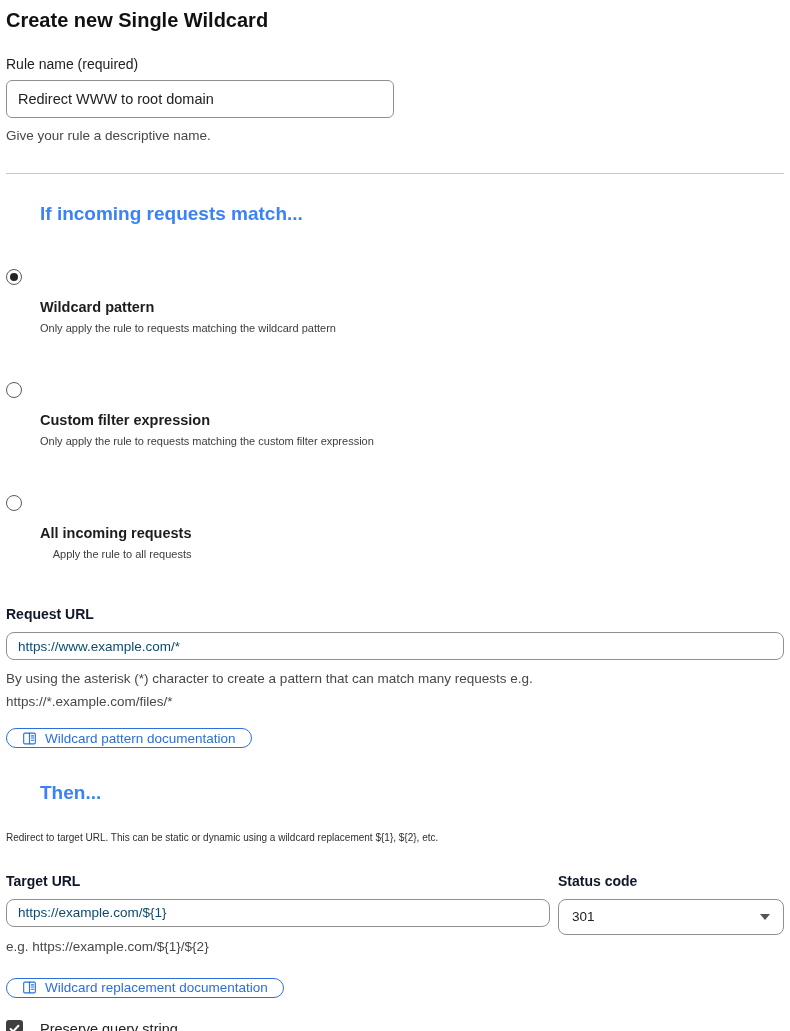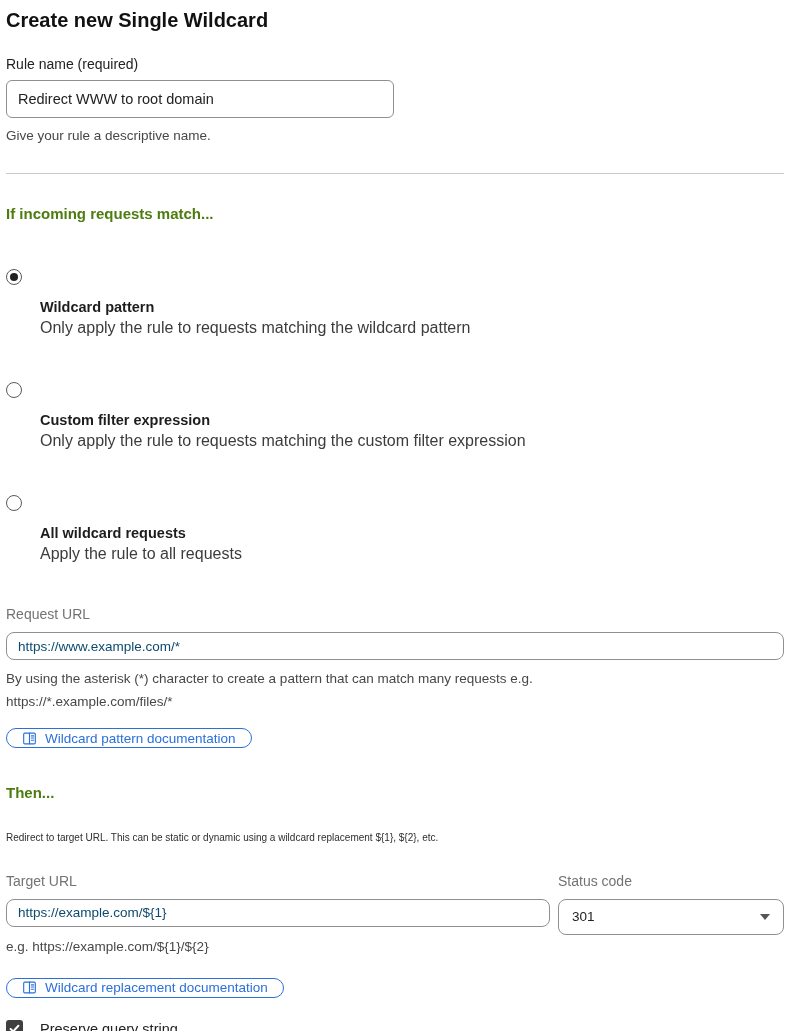--- a/index.html
+++ b/index.html
@@ -11,21 +11,21 @@
     font-family: "Liberation Sans", sans-serif;
     color: #1d1d1d;
   }
   h1.page-title {
     margin-top: 6px;
     font-size: 20px; line-height: 28px; font-weight: bold; color: #111111;
   }
   .field-label {
     display: block;
     margin-top: 22px;
-    font-size: 14px; line-height: 17px; font-weight: normal; color: #737373;
+    font-size: 14px; line-height: 17px; font-weight: bold; color: #0f172a;
   }
   .field-label.normal { font-weight: normal; color: #222222; }
   input.text-input {
     display: block;
     margin-top: 7px;
     height: 38px; width: 388px;
     border: 1px solid #909090; border-radius: 6px;
     padding: 0 11px;
     font-family: "Liberation Sans", sans-serif;
     font-size: 14.5px; color: #222222;
@@ -33,39 +33,39 @@
   }
   .help-text {
     margin-top: 6px;
     font-size: 13.5px; line-height: 23px; color: #474747;
   }
   hr.divider {
     margin-top: 26px;
     border: none; border-top: 1px solid #c9c9c9;
   }
   h2.section-heading {
-    font-size: 15px; line-height: 22px; font-weight: bold; color: #4d7c0f;
+    font-size: 19px; line-height: 22px; font-weight: bold; color: #3b82f6; margin-left: 34px;
   }
   .match-heading { margin-top: 29px; }
   .radio-group { margin-top: 42px; }
   .radio-item {
     display: flex; align-items: flex-start; gap: 18px;
     margin-bottom: 41px; cursor: pointer;
   }
   .radio-item:last-child { margin-bottom: 0; }
   .radio {
     flex: 0 0 auto;
     width: 16px; height: 16px; margin-top: 2px;
     border: 1px solid #5a5a5a; border-radius: 50%;
     display: inline-flex; align-items: center; justify-content: center;
     background: #ffffff;
   }
   .radio .dot { width: 8px; height: 8px; border-radius: 50%; background: #222222; }
   .radio-label { font-size: 14.5px; line-height: 20px; font-weight: bold; color: #1d1d1d; margin-top: 30px; }
-  .radio-desc { font-size: 16px; line-height: 22px; color: #3c3c3c; text-align: right; }
+  .radio-desc { font-size: 11px; line-height: 22px; color: #3c3c3c; text-align: right; }
   .request-url-label { margin-top: 41px; }
   input.wide-input {
     width: 100%;
     height: 28px;
     margin-top: 9px;
     border-radius: 8px;
     font-size: 13.5px; color: #0c4a6e;
   }
   .pattern-help { margin-top: 7px; max-width: 640px; }
   .doc-btn {
@@ -162,21 +162,21 @@
     <span class="radio"></span>
     <div>
       <div class="radio-label">Custom filter expression</div>
       <div class="radio-desc">Only apply the rule to requests matching the custom filter expression</div>
     </div>
   </div>
 
   <div class="radio-item">
     <span class="radio"></span>
     <div>
-      <div class="radio-label">All wildcard requests</div>
+      <div class="radio-label">All incoming requests</div>
       <div class="radio-desc">Apply the rule to all requests</div>
     </div>
   </div>
 
 </div>
 
 <label class="field-label request-url-label">Request URL</label>
 <input class="text-input wide-input" type="text" value="https://www.example.com/*" style="">
 <div class="help-text pattern-help">By using the asterisk (*) character to create a pattern that can match many requests e.g. https://*.example.com/files/*</div>
 

